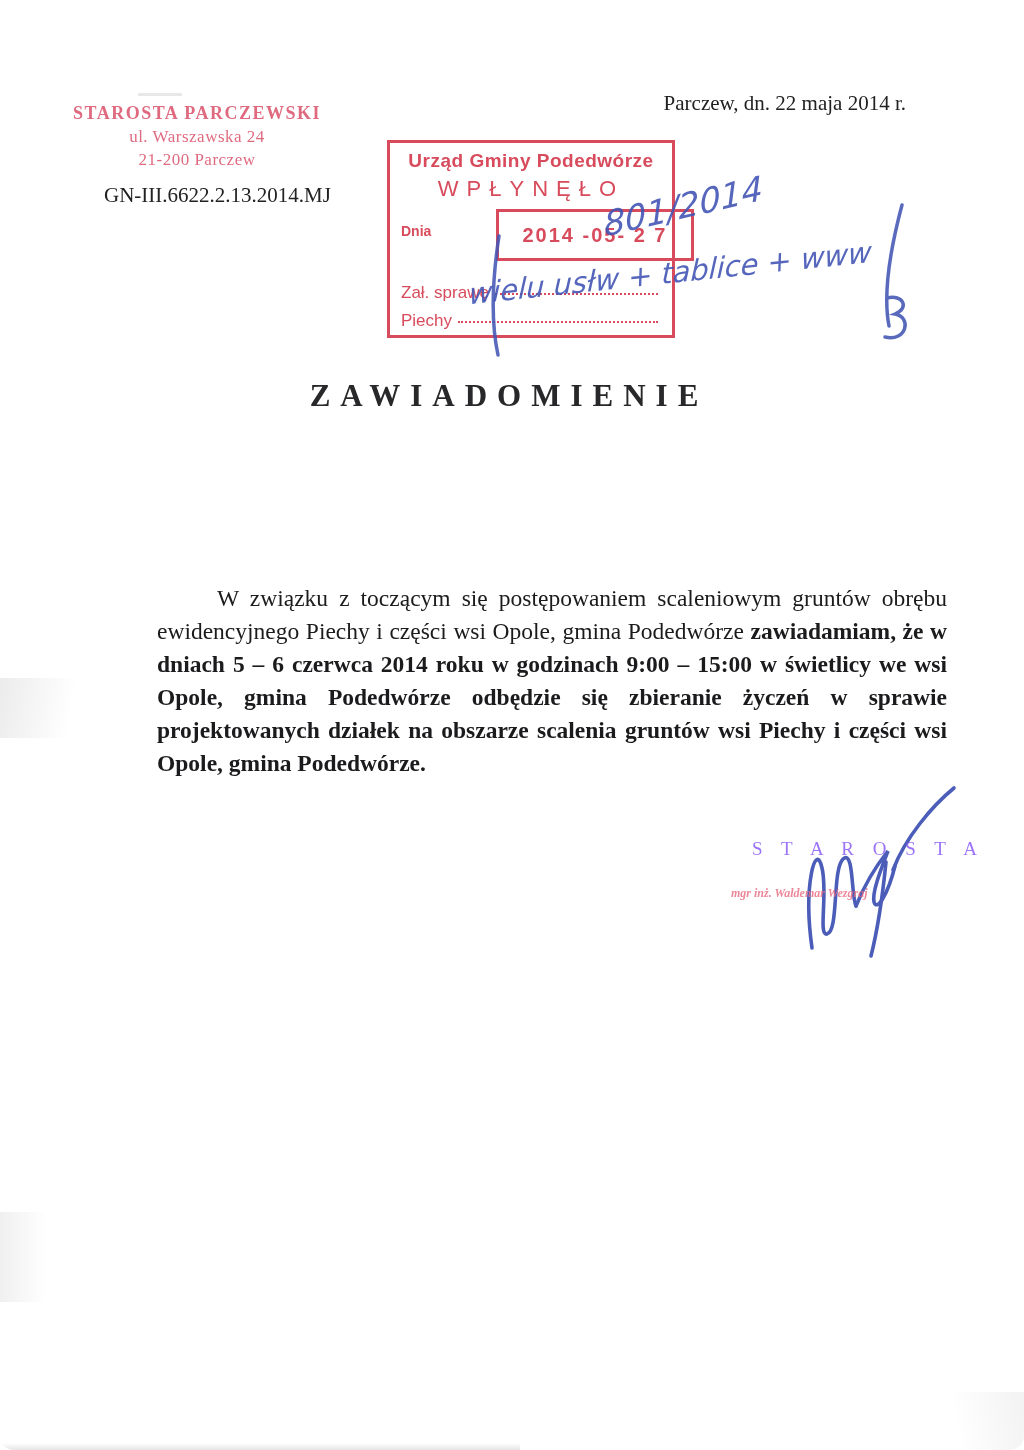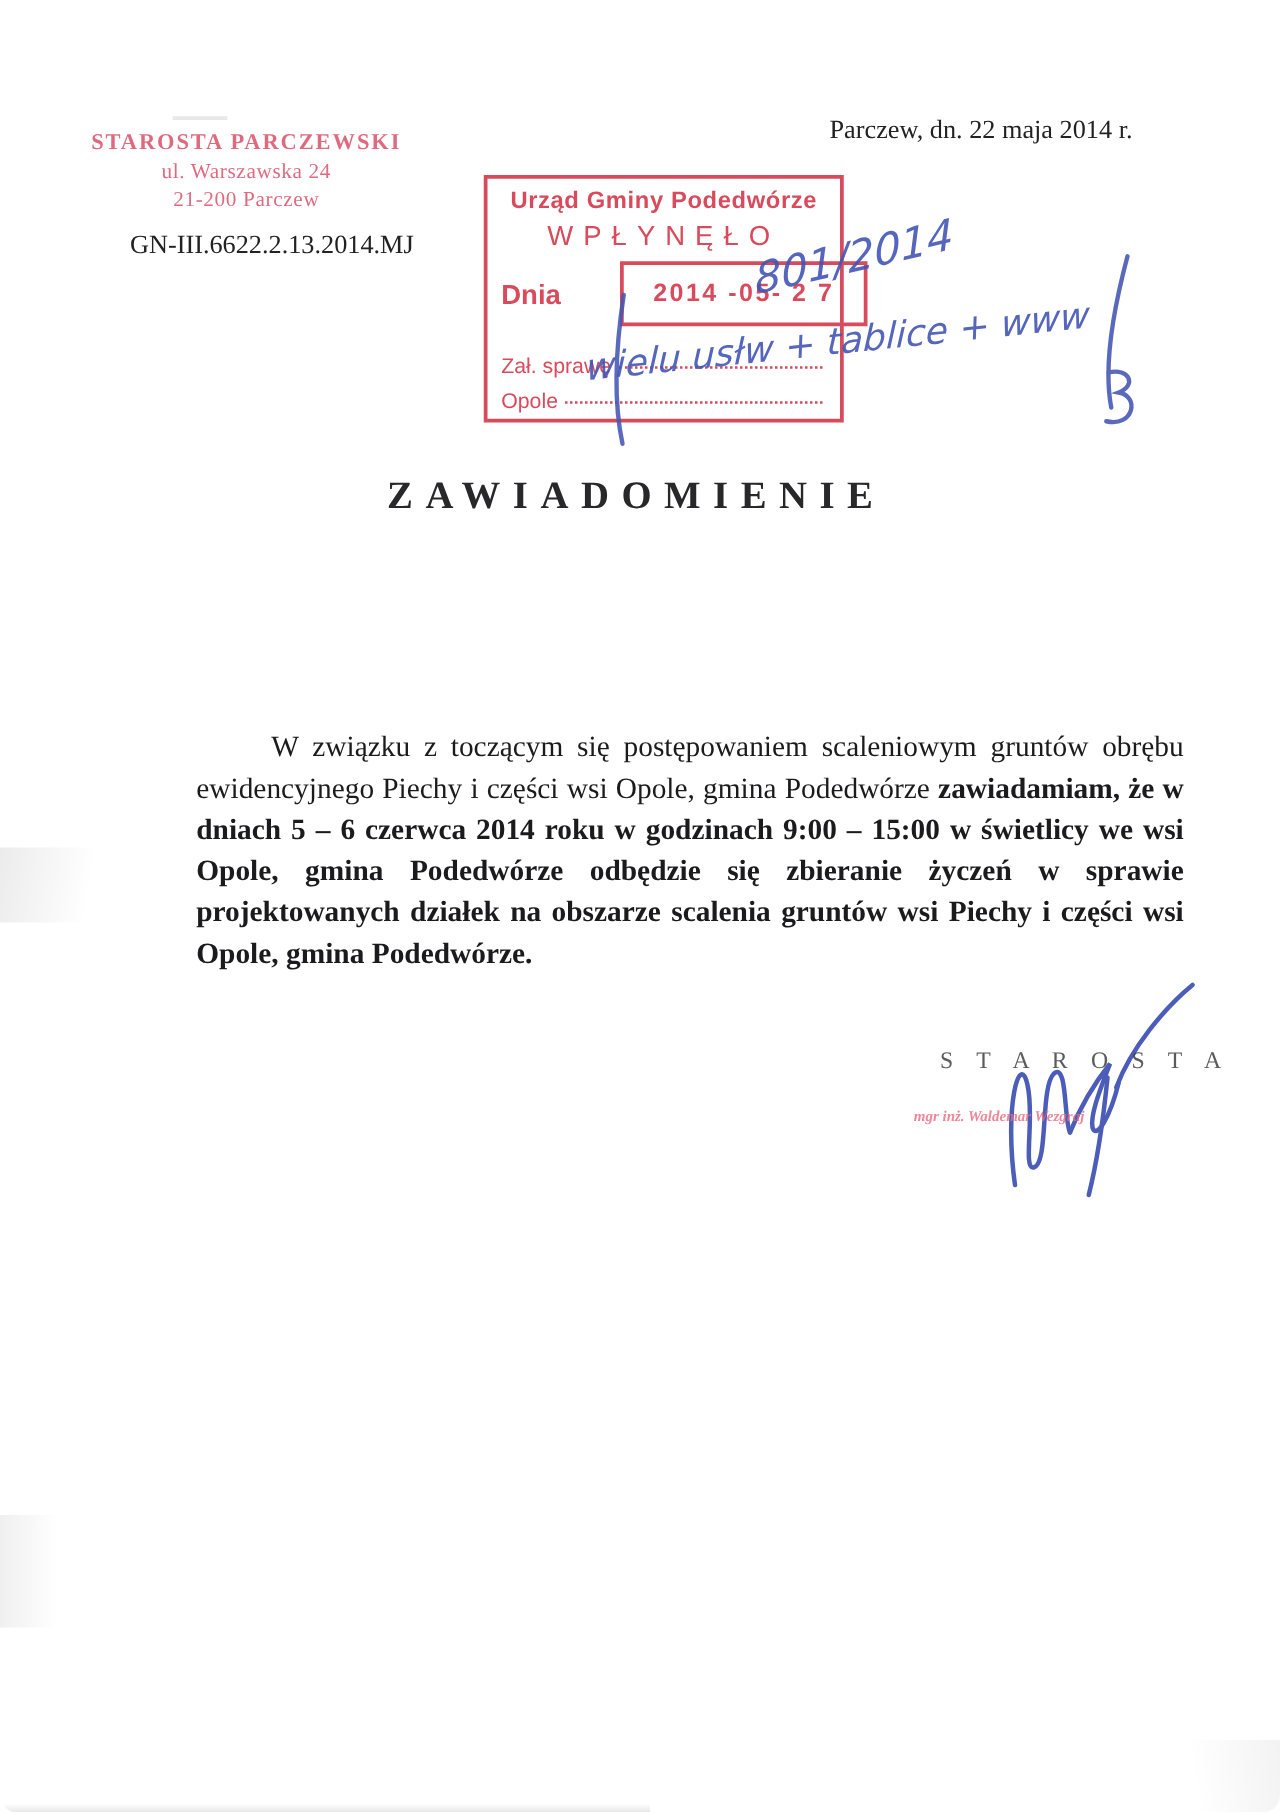--- a/index.html
+++ b/index.html
@@ -22,21 +22,21 @@
   
   .receipt{
     position:absolute;left:387px;top:140px;width:282px;height:192px;
     border:3px solid #d84b5c;color:#d84b5c;
     font-family:"Liberation Sans", sans-serif;
   }
   .receipt .office{position:absolute;top:7px;left:0;right:0;text-align:center;
     font-size:19px;font-weight:700;letter-spacing:.5px;}
   .receipt .received{position:absolute;top:33px;left:0;right:0;text-align:center;
     font-size:22px;letter-spacing:8px;font-weight:400;}
-  .receipt .dnia{position:absolute;left:11px;top:80px;font-size:22px;font-weight:700;}
+  .receipt .dnia{position:absolute;left:11px;top:80px;font-size:14px;font-weight:700;}
   .receipt .datebox{position:absolute;left:66px;top:66px;width:198px;height:52px;
     border:3px solid #d84b5c;box-sizing:border-box;display:flex;align-items:center;justify-content:center;
     font-size:20px;font-weight:700;letter-spacing:2px;margin-left:40px;}
   .receipt .line{position:absolute;left:11px;right:14px;display:flex;align-items:baseline;font-size:17px;}
   .receipt .line .leader{flex:1;border-bottom:2px dotted #d84b5c;margin-left:6px;transform:translateY(-3px);}
   .receipt .zal{top:140px;}
   .receipt .pod{top:168px;}
   
   .ink{color:#4356b5;font-style:italic;position:absolute;white-space:nowrap;
     font-family:"DejaVu Sans", sans-serif;}
@@ -45,21 +45,21 @@
   svg.overlay{position:absolute;left:0;top:0;pointer-events:none;}
   
   .title{position:absolute;left:0;right:20px;top:378px;text-align:center;
     font-size:31px;font-weight:700;letter-spacing:10px;color:#28282a;margin-left:14px;}
   
   .body-par{position:absolute;left:117px;top:558px;width:790px;
     font-size:23.5px;line-height:33px;text-align:justify;text-indent:60px;color:#1b1b1d;margin-left:40px;}
   .body-par .b{font-weight:700;}
   
   .starosta{position:absolute;left:752px;top:838px;font-size:19px;letter-spacing:7px;
-    color:#404040;opacity:.85;font-weight:400;white-space:nowrap;}
+    color:#8b5cf6;opacity:.85;font-weight:400;white-space:nowrap;}
   .sig-name{position:absolute;left:731px;top:886px;font-size:12px;font-style:italic;font-weight:700;
     color:#e8697f;opacity:.8;white-space:nowrap;font-family:"Liberation Serif", serif;text-align:center;}
   
   .smudge{position:absolute;pointer-events:none;}
   .sm1{left:0;top:678px;width:100px;height:60px;background:linear-gradient(100deg, rgba(190,190,192,.30), rgba(255,255,255,0) 70%);}
   .sm2{left:0;top:1212px;width:46px;height:90px;background:linear-gradient(90deg, rgba(200,200,202,.28), rgba(255,255,255,0));}
   .sm3{left:934px;top:1392px;width:90px;height:58px;background:linear-gradient(260deg, rgba(205,205,207,.25), rgba(255,255,255,0) 75%);}
   .sm4{left:138px;top:93px;width:44px;height:3px;background:#dcdcdc;opacity:.65;}
   .sm5{left:0;top:1443px;width:520px;height:7px;background:linear-gradient(0deg, rgba(185,185,187,.35), rgba(255,255,255,0));}
 </style>
@@ -83,21 +83,21 @@
     <div class="received">WPŁYNĘŁO</div>
     <div class="dnia">Dnia</div>
     <div class="datebox">
       <span>2014 -05- 2 7</span>
     </div>
     <div class="line zal">
       <span>Zał. sprawę</span>
       <span class="leader"></span>
     </div>
     <div class="line pod">
-      <span>Opole</span>
+      <span>Piechy</span>
       <span class="leader"></span>
     </div>
   </div>
 
   <div class="ink case">801/2014</div>
   <div class="ink note">wielu usłw + tablice + www</div>
   <svg class="overlay" width="1024" height="1450" viewBox="0 0 1024 1450">
     <g fill="none" stroke="#4356b5" stroke-width="3.5" stroke-linecap="round" opacity="0.88">
       <path d="M499,236 C493,275 490,318 498,355"></path>
       <path d="M902,205 C890,250 883,295 889,326"></path>

